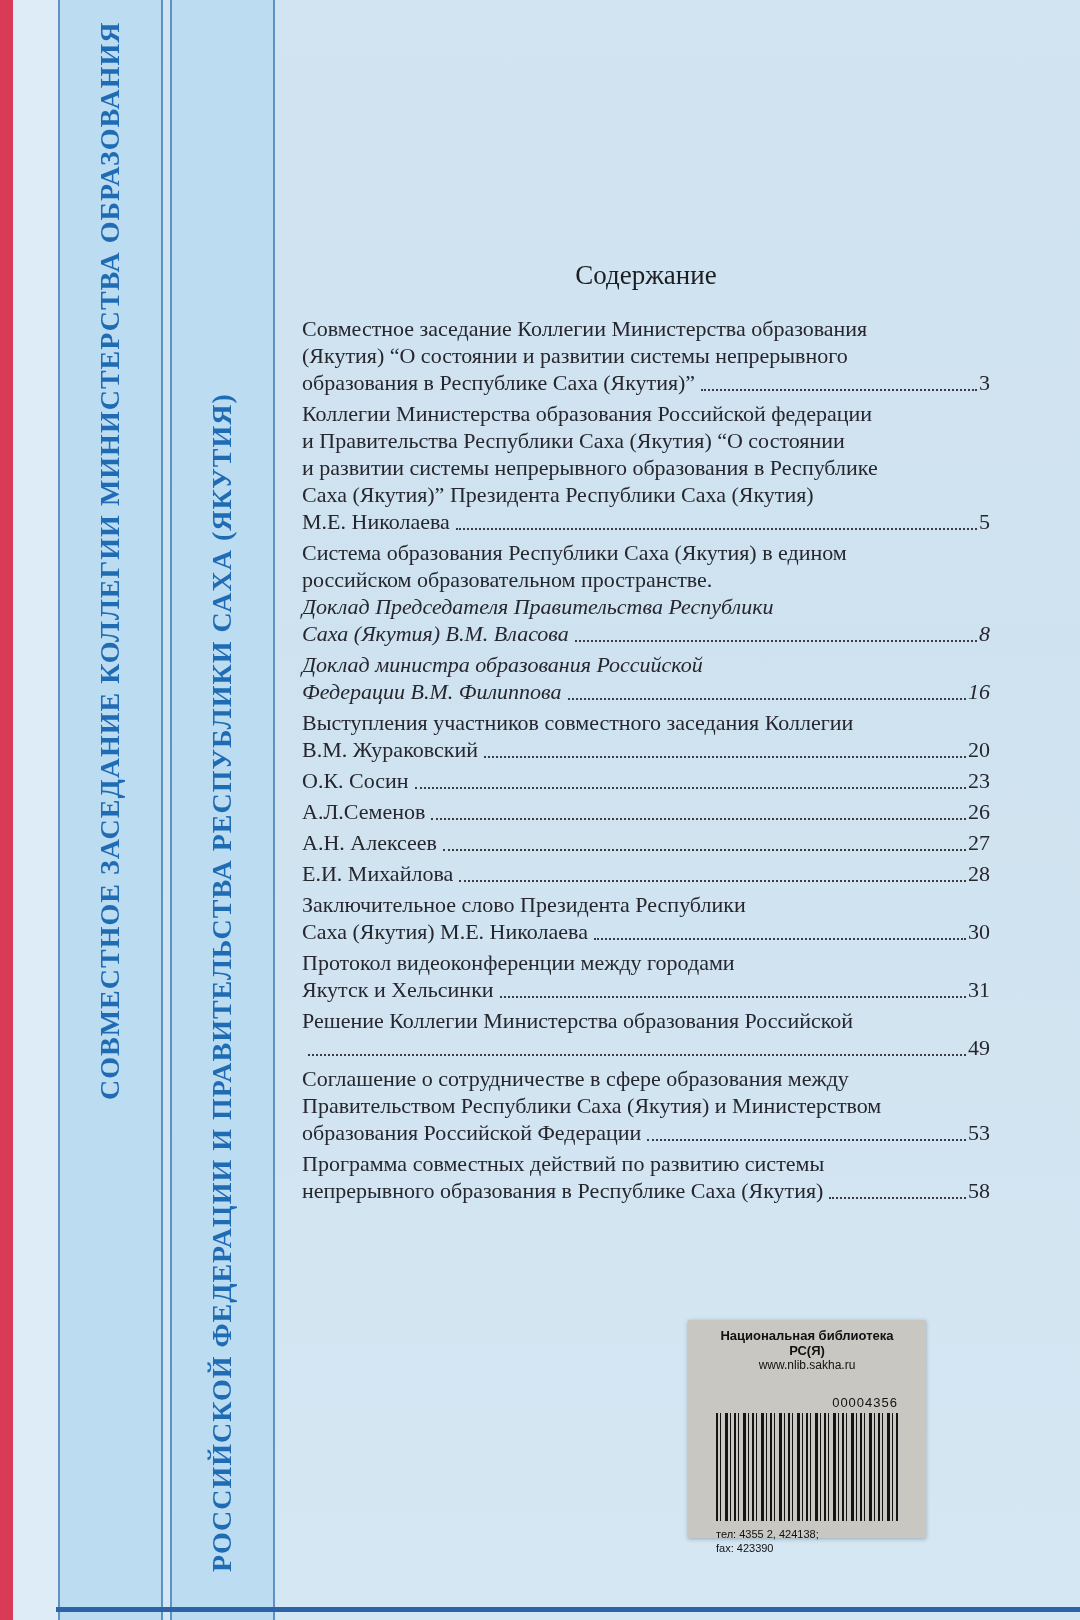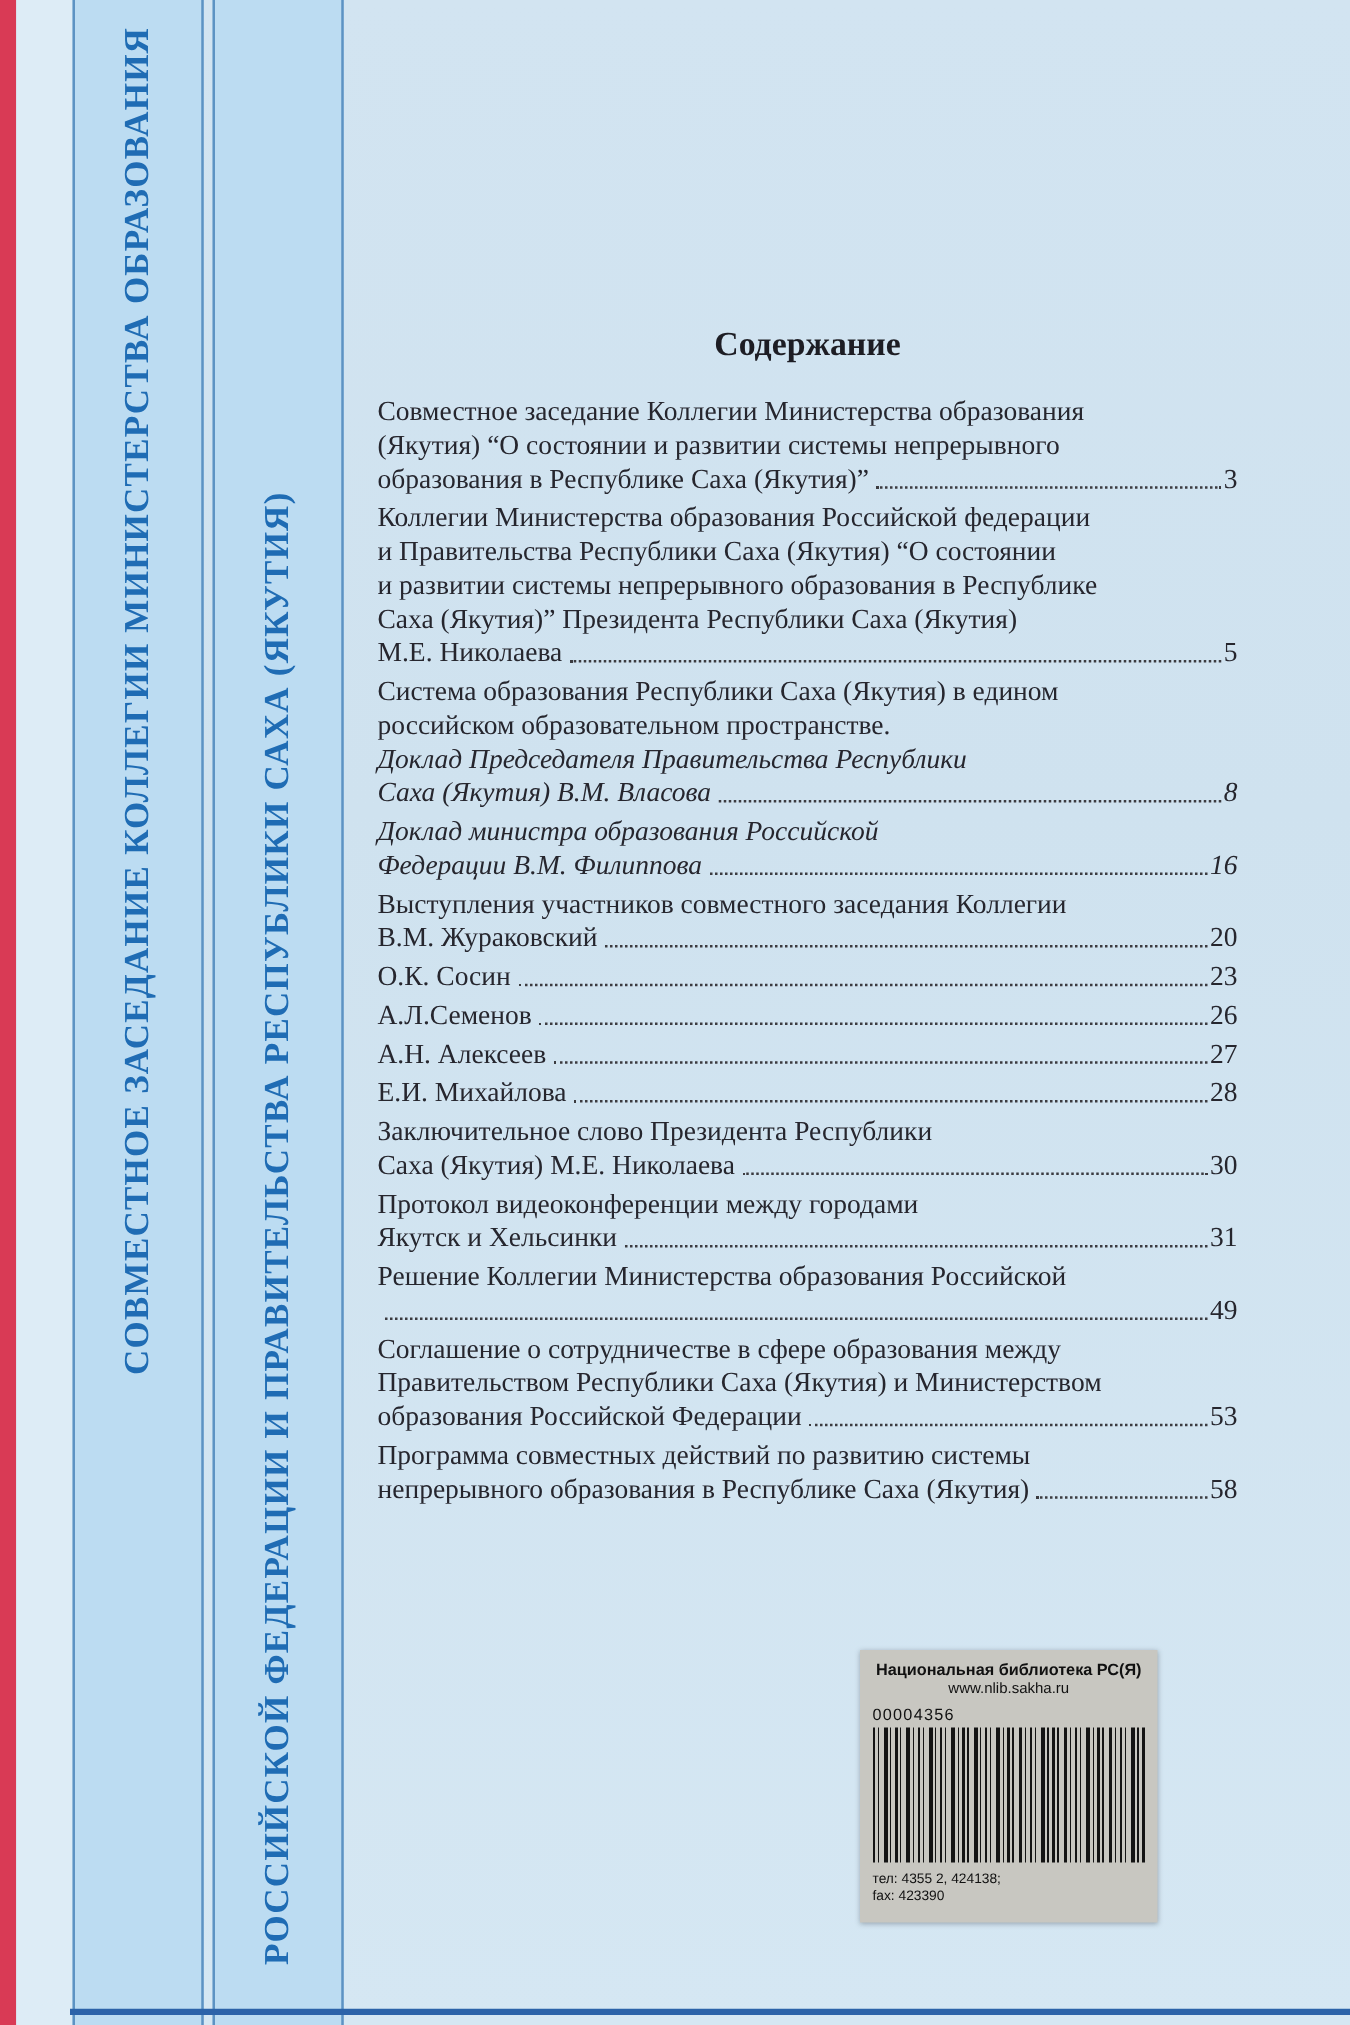--- a/index.html
+++ b/index.html
@@ -19,38 +19,38 @@
   
   .vrot{
     position:absolute;transform-origin:0 0;transform:rotate(-90deg);
     white-space:nowrap;font-size:28px;font-weight:600;color:#1f6cb4;
     letter-spacing:1px;line-height:36px;height:36px;
   }
   #band1-text{left:92px;top:1100px;}
   #band2-text{left:204px;top:1572px;}
   
   #content{position:absolute;left:302px;top:260px;width:688px;color:#26262e;font-size:22px;}
-  .toc-title{text-align:center;font-weight:700;font-size:27px;margin:0 0 24px 0;color:#1d1d24;}
+  .toc-title{text-align:center;font-weight:400;font-size:27px;margin:0 0 24px 0;color:#1d1d24;}
   .toc-entry{margin-bottom:4px;}
   .toc-line{line-height:27px;min-height:27px;}
   .toc-line.it{font-style:italic;}
   .toc-line.last{display:flex;align-items:flex-end;}
   .toc-line .lt{white-space:nowrap;}
   .leader{flex:1;border-bottom:2.5px dotted #3b3b40;margin:0 2px 5px 6px;min-width:14px;}
   .pg{line-height:27px;}
   
   #sticker{
     position:absolute;left:688px;top:1320px;width:238px;height:218px;
     background:#c8c7c1;box-shadow:0 1px 4px rgba(40,50,60,.35);
     font-family:"Liberation Sans",sans-serif;color:#111;
-    padding:8px 10px;box-sizing:border-box;
+    padding:8px 28px;box-sizing:border-box;
   }
   .stk-name{font-size:13px;font-weight:700;text-align:center;line-height:15px;}
   .stk-url{font-size:12px;text-align:center;line-height:15px;}
-  .stk-code{font-size:13px;text-align:left;margin-top:6px;letter-spacing:1px;}
+  .stk-code{font-size:13px;text-align:right;margin-top:22px;letter-spacing:1px;}
   .stk-barcode{
     height:108px;margin-top:3px;
     background:repeating-linear-gradient(90deg,
       #141414 0px,#141414 2px,transparent 2px,transparent 4px,
       #141414 4px,#141414 5px,transparent 5px,transparent 9px,
       #141414 9px,#141414 12px,transparent 12px,transparent 14px,
       #141414 14px,#141414 15px,transparent 15px,transparent 18px);
   }
   .stk-phone,.stk-fax{font-size:11px;line-height:14px;}
   .stk-phone{margin-top:6px;}

